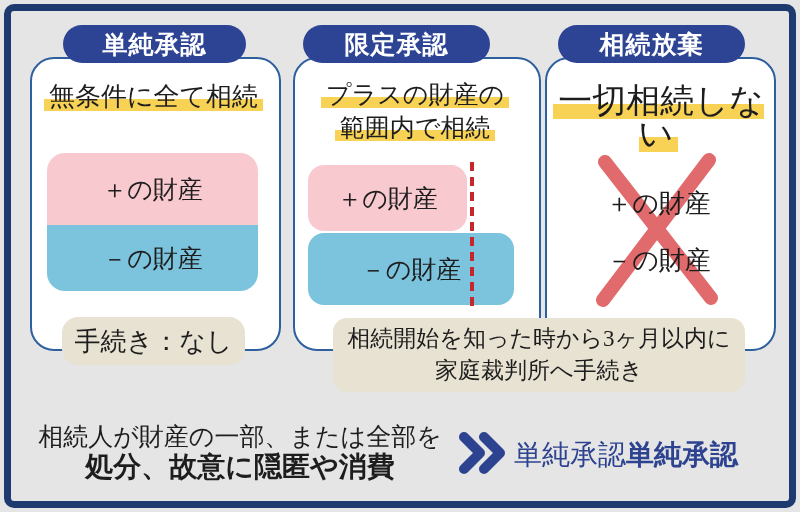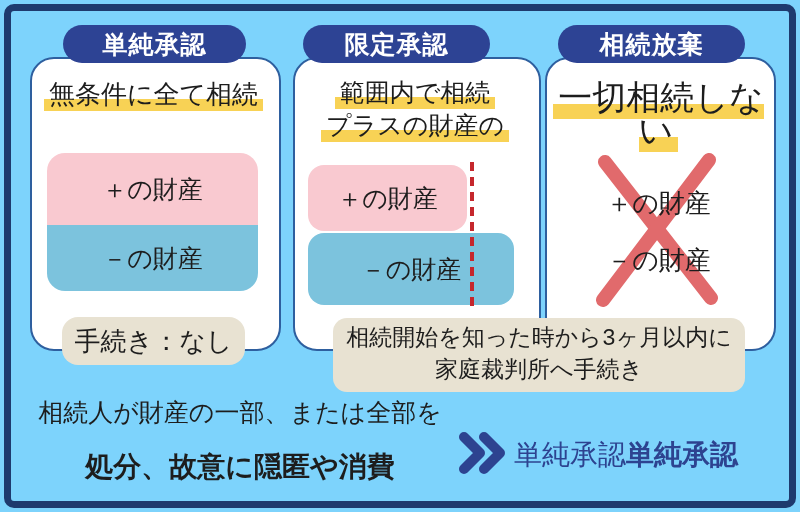--- a/index.html
+++ b/index.html
@@ -1,18 +1,18 @@
 <!DOCTYPE html>
 <html><head>
 <meta charset="utf-8">
 <style>
   html,body{margin:0;padding:0;background:#fff;}
   .stage{
-    position:relative;width:800px;height:512px;background:#7dd3fc;
-    font-family:Liberation Mono, monospace;color:#1d1d1d;
+    position:relative;width:800px;height:512px;background:#e5e5e5;
+    font-family:Liberation Serif, serif;color:#1d1d1d;
     overflow:hidden;
   }
   .frame{
     position:absolute;left:4px;top:4px;right:4px;bottom:4px;
     border:7px solid #1e3a6e;border-radius:10px;pointer-events:none;z-index:5;
   }
   .card{
     position:absolute;top:57px;height:290px;background:#fff;
     border:2.5px solid #2e5f9f;border-radius:24px;z-index:1;
   }
@@ -46,21 +46,21 @@
   }
   .beige{
     position:absolute;background:#e8e2d2;display:flex;flex-direction:column;
     align-items:center;justify-content:center;z-index:2;
   }
   .c1-note{left:62px;top:317px;width:183px;height:48px;border-radius:16px;font-size:26px;}
   .shared-note{left:333px;top:318px;width:412px;height:74px;border-radius:14px;font-size:23px;line-height:32px;}
   .c3-plus{position:absolute;left:545px;top:186px;width:227px;text-align:center;font-size:26px;z-index:2;}
   .c3-minus{position:absolute;left:545px;top:243px;width:227px;text-align:center;font-size:26px;z-index:2;}
   .cross-x{position:absolute;left:583px;top:150px;width:148px;height:158px;z-index:1;}
-  .foot1{position:absolute;left:20px;top:396px;width:440px;text-align:center;font-size:25px;z-index:2;}
+  .foot1{position:absolute;left:20px;top:420px;width:440px;text-align:center;font-size:25px;z-index:2;}
   .foot2{position:absolute;left:20px;top:448px;width:440px;text-align:center;font-size:28px;font-weight:bold;z-index:2;}
   .chev{position:absolute;left:457px;top:430px;width:50px;height:46px;z-index:2;}
   .result{position:absolute;left:514px;top:436px;white-space:nowrap;font-size:28px;color:#2d4390;z-index:2;}
   .result b{font-weight:bold;}
 </style>
 </head>
 <body>
 
 <div class="stage">
   <div class="frame"></div>
@@ -74,22 +74,22 @@
   <div class="pill pill3">相続放棄</div>
 
   <div class="desc" style="left:30px;top:80px;width:247px;font-size:26px;">
     <span class="hl">無条件に全て相続</span>
   </div>
   <div class="pbox pink c1-pink">＋の財産</div>
   <div class="pbox blue c1-blue">－の財産</div>
   <div class="beige c1-note">手続き：なし</div>
 
   <div class="desc" style="left:293px;top:78px;width:244px;">
+    <div><span class="hl">プラスの財産の</span></div>
     <div><span class="hl">範囲内で相続</span></div>
-    <div><span class="hl">プラスの財産の</span></div>
   </div>
   <div class="pbox pink c2-pink">＋の財産</div>
   <div class="pbox blue c2-blue">－の財産</div>
   <div class="dash-line"></div>
 
   <div class="desc" style="left:545px;top:84px;width:227px;font-size:34px;">
     <span class="hl">一切相続しない</span>
   </div>
   <svg class="cross-x" viewBox="0 0 148 158">
     <line x1="22" y1="12" x2="128" y2="148" stroke="#e16a6c" stroke-width="14" stroke-linecap="round"></line>

